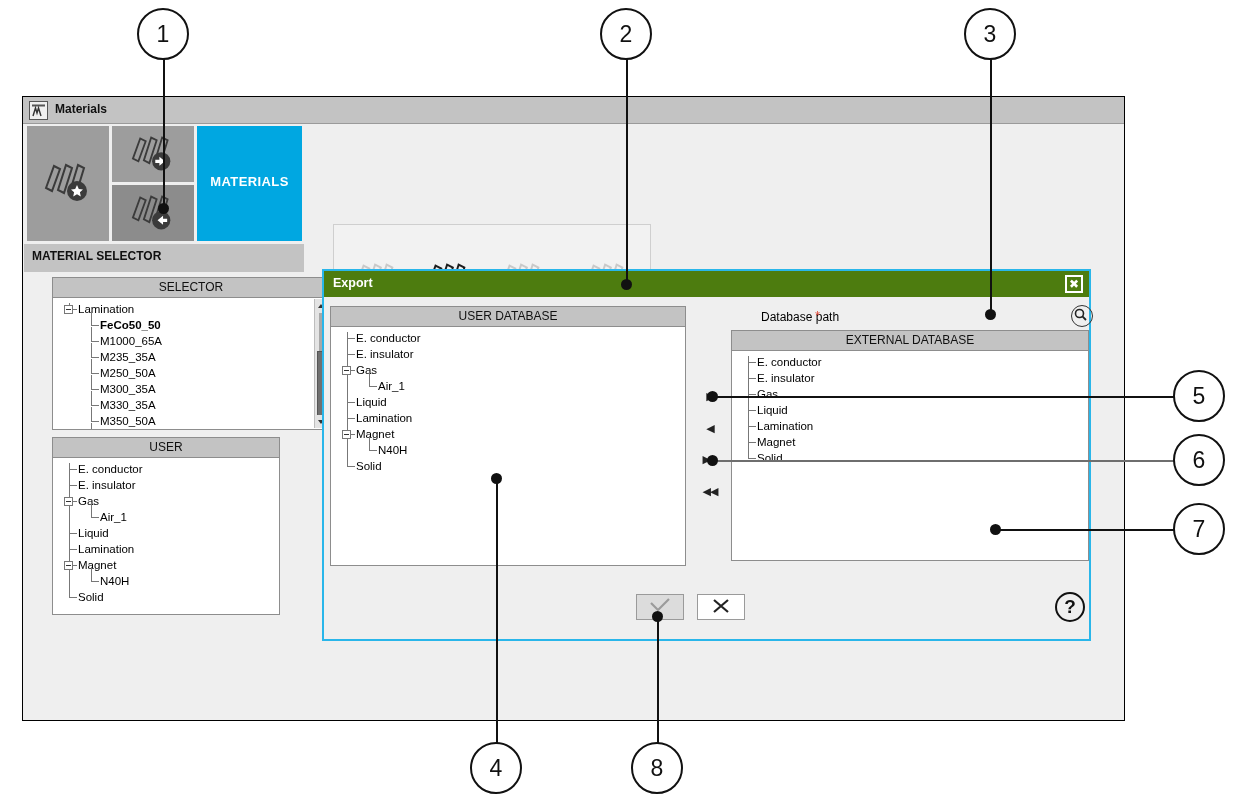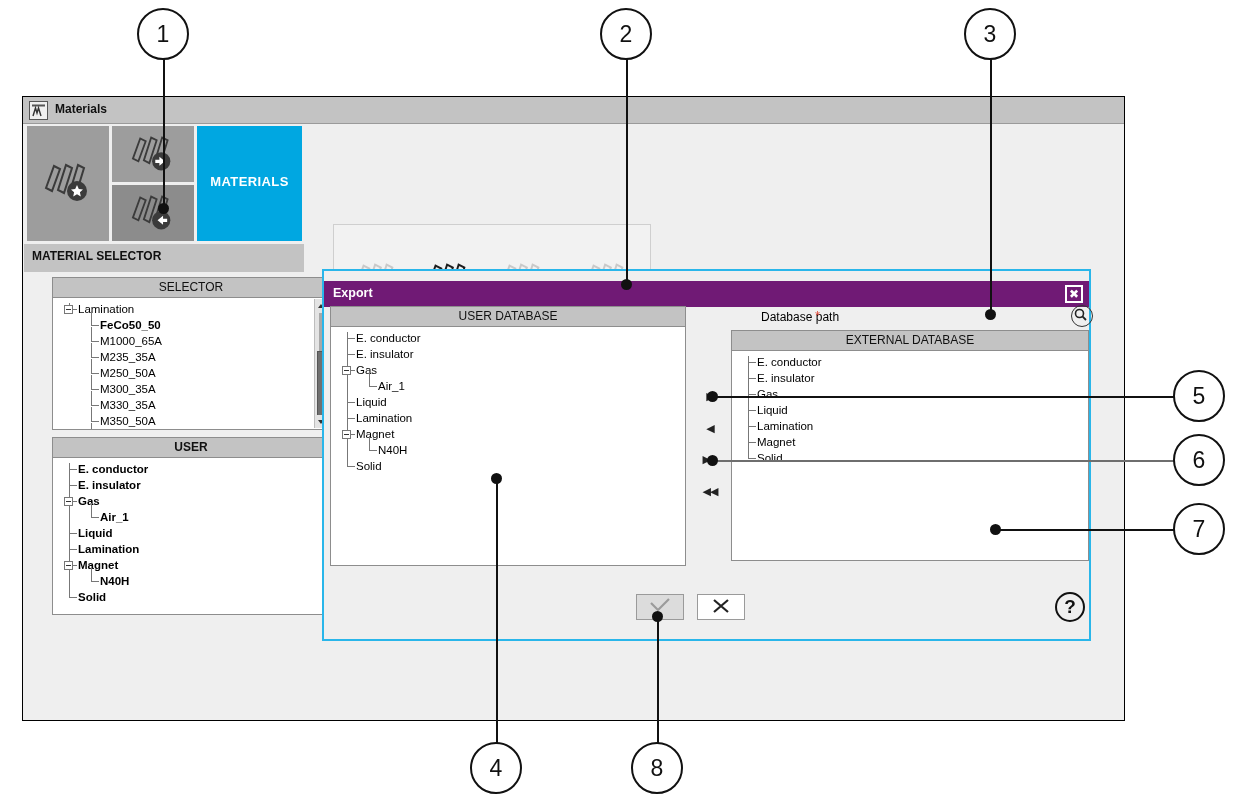--- a/index.html
+++ b/index.html
@@ -32,21 +32,21 @@
   #matsel-hdr span{position:absolute;left:8px;top:5px;font-size:12px;font-weight:bold;color:#111;}
 
   
   .panel{position:absolute;background:#fff;border:1px solid #8d8d8d;box-sizing:border-box;}
   .panel-hdr{position:absolute;left:0;top:0;right:0;height:20px;background:#c3c3c3;
       border-bottom:1px solid #8d8d8d;box-sizing:border-box;text-align:center;
       font-size:12px;color:#111;line-height:19px;}
   .tree{position:absolute;left:0;top:21px;right:0;bottom:0;overflow:hidden;}
 
   #panel-reference{left:29px;top:180px;width:278px;height:153px;}
-  #panel-user{left:29px;top:340px;width:278px;height:178px;font-weight:bold;}
+  #panel-user{left:29px;top:340px;width:228px;height:178px;}
   #panel-userdb{left:330px;top:306px;width:356px;height:260px;}
   #panel-extdb{left:731px;top:330px;width:358px;height:231px;}
 
   
   .row{position:relative;height:16px;line-height:16px;font-size:11.5px;color:#000;white-space:nowrap;}
   .row.b{font-weight:bold;}
   .row .lbl{position:absolute;left:0;top:0;}
   .tree-inner{position:absolute;left:6px;top:2px;right:2px;}
   .vline{position:absolute;width:1px;background:#777;}
   .hline{position:absolute;height:1px;background:#777;}
@@ -73,21 +73,21 @@
       text-align:center;line-height:24px;font-size:12px;font-weight:bold;color:#111;}
   .tbtn{position:absolute;top:30px;width:74px;height:78px;text-align:center;}
   .tbtn .cap{position:absolute;left:0;right:0;bottom:6px;font-size:11px;}
   .tbtn .ico{position:absolute;left:50%;top:4px;transform:translateX(-50%);}
   .tbtn.dim .cap{color:#adadad;}
   .tbtn.on .cap{color:#111;font-weight:bold;}
 
   
   #dlg-export{position:absolute;left:322px;top:269px;width:769px;height:372px;
       background:#efefef;border:2px solid #29b6ea;box-sizing:border-box;}
-  #dlg-title{position:absolute;left:0;top:0;right:0;height:26px;background:#701a75;margin-top:10px;}
+  #dlg-title{position:absolute;left:0;top:0;right:0;height:26px;background:#4d7c0f;}
   #dlg-title .t{position:absolute;left:9px;top:5px;color:#fff;font-size:12.5px;font-weight:bold;}
   #dlg-close{position:absolute;right:6px;top:4px;width:18px;height:18px;border:2px solid #fff;
       box-sizing:border-box;color:#fff;font-size:12px;line-height:14px;text-align:center;cursor:pointer;}
 
   #dbpath-row{position:absolute;left:409px;top:35px;width:350px;height:22px;}
   #dbpath-row .lab{position:absolute;left:0;top:4px;font-size:12px;color:#000;margin-left:28px;}
   #dbpath-row .req{position:absolute;left:82px;top:2px;color:#e24a3a;font-size:13px;}
   #dbpath-input{position:absolute;left:95px;top:0;width:235px;height:20px;background:#fff;
       border:1px solid #8d8d8d;box-sizing:border-box;font-size:11.5px;color:#000;padding:0 3px;
       line-height:18px;font-family:"Liberation Sans",sans-serif;}

